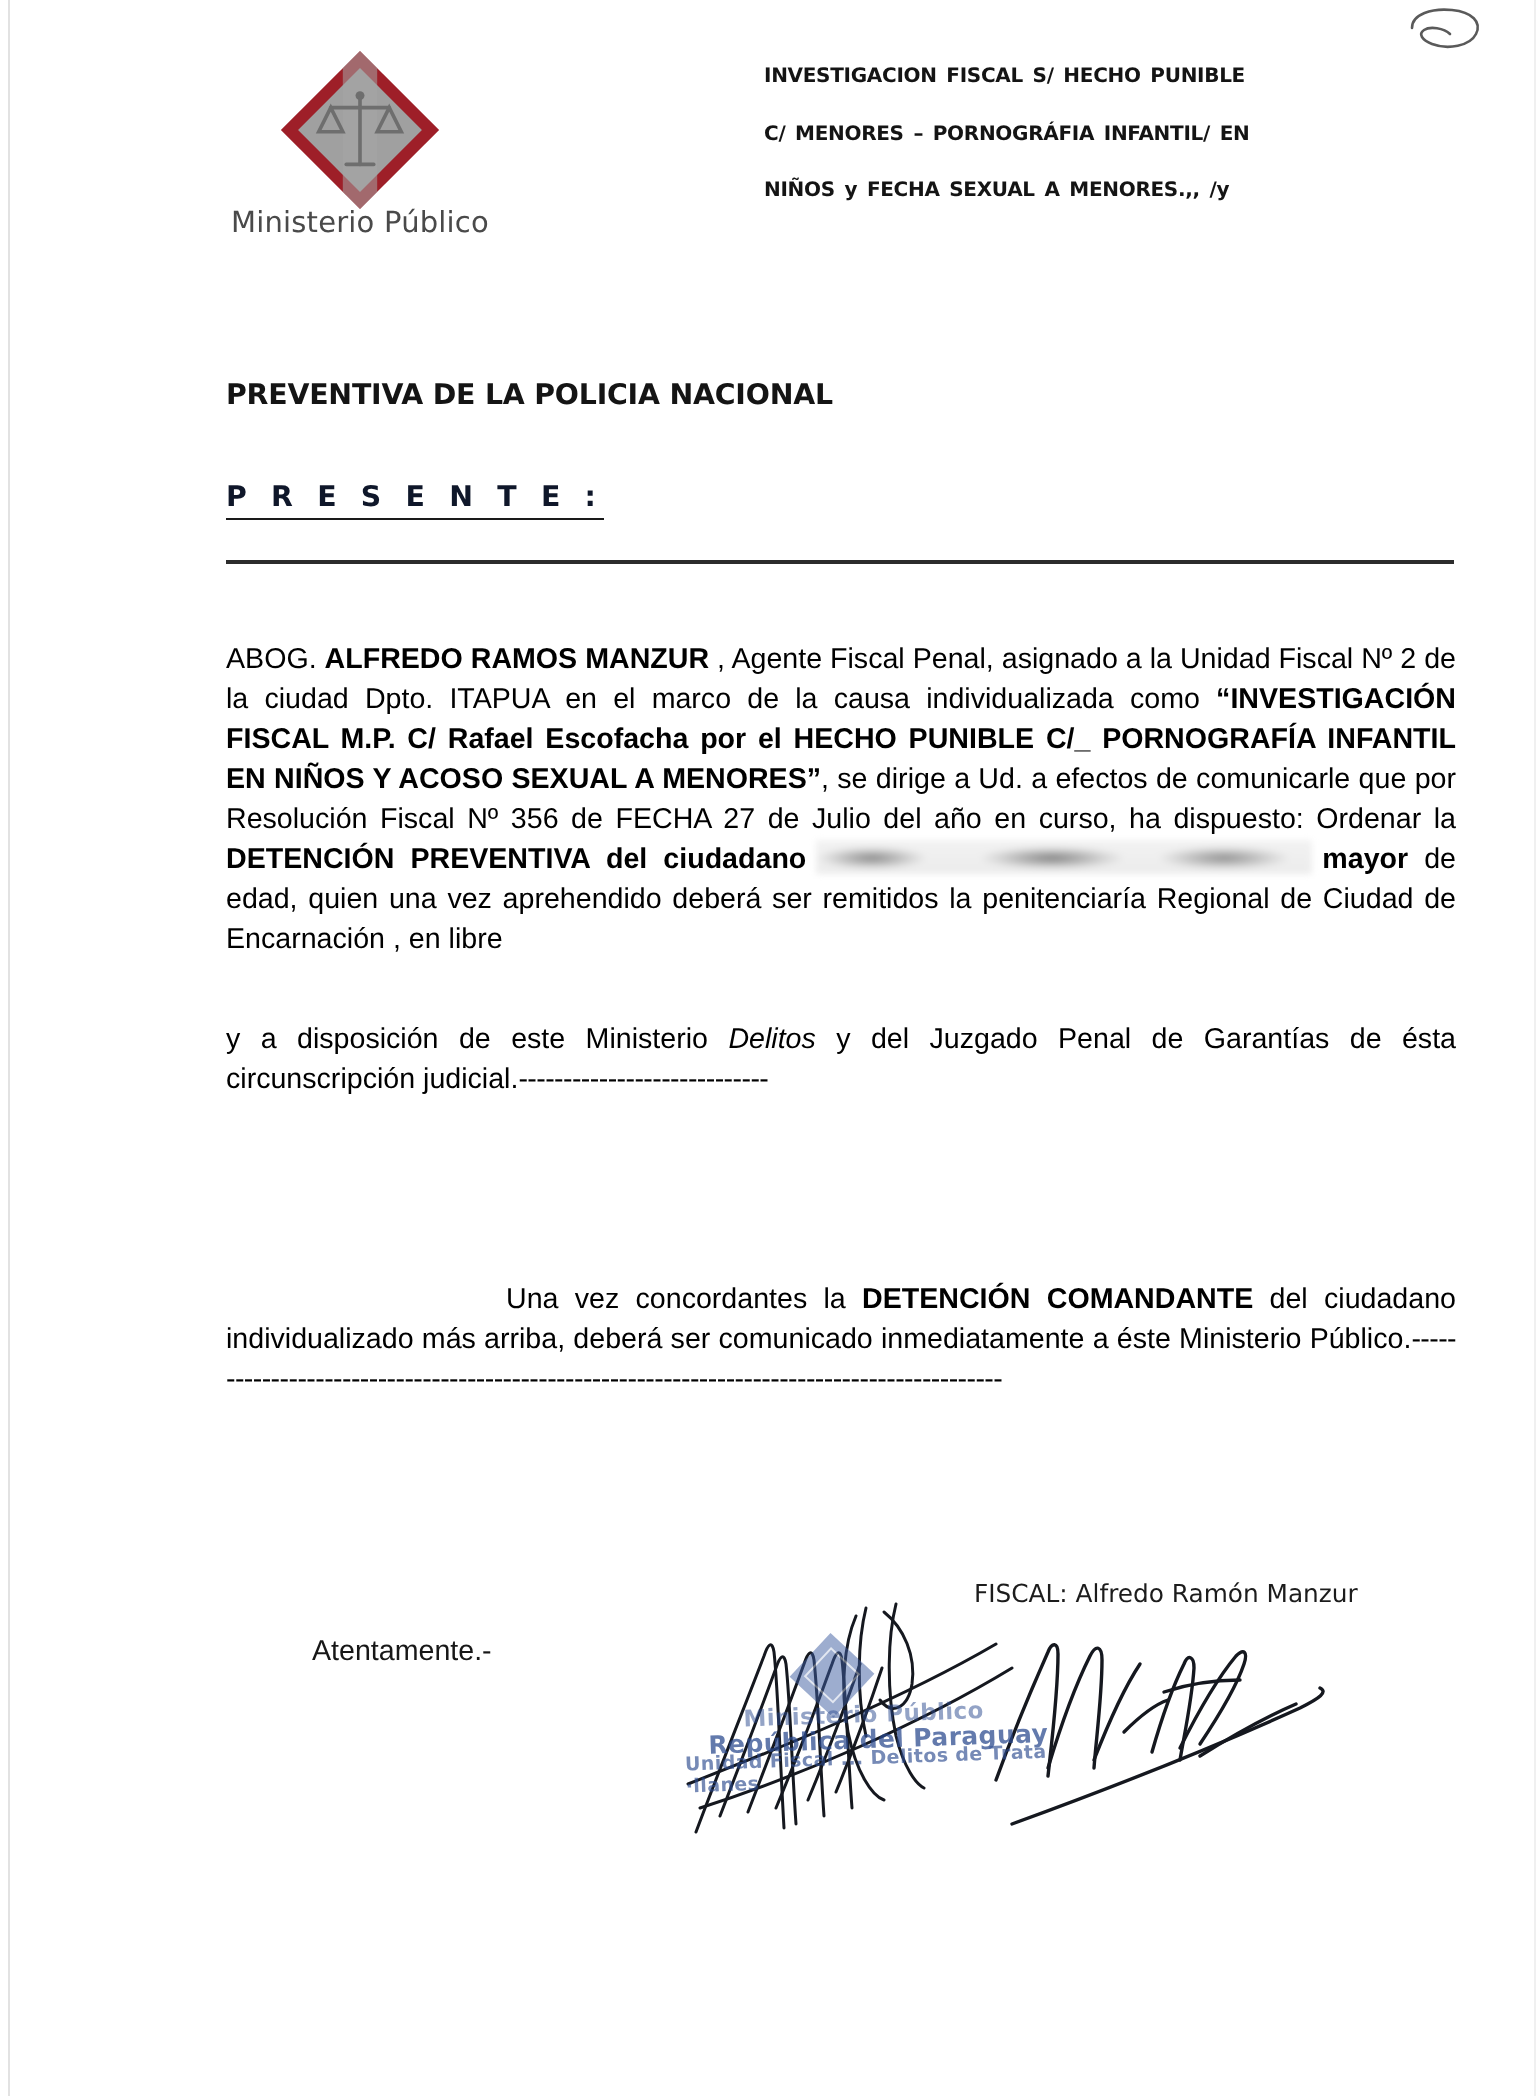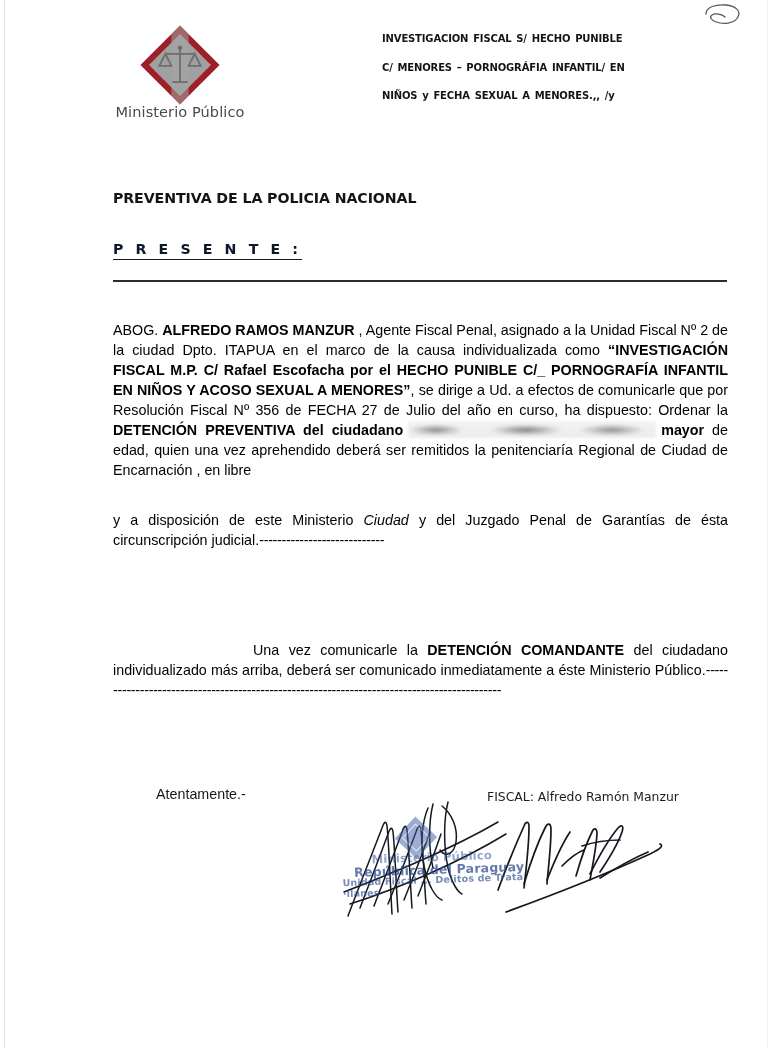--- a/index.html
+++ b/index.html
@@ -149,21 +149,21 @@
       linear-gradient(#f2f2f2, #ececec);
     filter: blur(1.6px);
   }
 
   .dashline { letter-spacing: -0.3px; }
 
   
   .atentamente {
     position: absolute;
     left: 156px;
-    top: 786px;
+    top: 818px;
     font-size: 14.3px;
     color: #171717;
     text-align: center;
   }
   .fiscal-line {
     position: absolute;
     left: 487px;
     top: 789px;
     font-family: "DejaVu Sans", sans-serif;
     font-size: 12.4px;
@@ -251,29 +251,29 @@
   <div class="presente">P R E S E N T E :</div>
 
   <div class="rule"></div>
 
   <div class="body-text">
 
     <p><span>ABOG. </span><b>ALFREDO RAMOS MANZUR</b><span> , Agente Fiscal Penal, asignado a la Unidad Fiscal Nº 2 de la ciudad  Dpto. ITAPUA  en el marco de la causa individualizada como </span><b>“INVESTIGACIÓN FISCAL M.P. C/ Rafael Escofacha  por el  HECHO  PUNIBLE C/_ PORNOGRAFÍA  INFANTIL EN NIÑOS Y ACOSO SEXUAL A MENORES”</b><span>, se dirige a Ud. a efectos de comunicarle que por Resolución Fiscal Nº 356 de FECHA 27 de Julio del   año en curso, ha dispuesto: Ordenar la </span><b>DETENCIÓN PREVENTIVA del ciudadano</b><span class="redaction"></span><b>mayor</b><span> de edad, quien una vez aprehendido deberá ser remitidos   la penitenciaría Regional de Ciudad de Encarnación , en libre</span></p>
 
     <div class="para-gap"></div>
 
-    <p><span> y a disposición de este Ministerio </span><i>Ciudad</i><span> y del Juzgado Penal de Garantías de ésta circunscripción judicial.</span><span class="dashline">----------------------------</span></p>
+    <p><span> y a disposición de este Ministerio </span><i>Delitos</i><span> y del Juzgado Penal de Garantías de ésta circunscripción judicial.</span><span class="dashline">----------------------------</span></p>
 
     <div class="para-gap"></div>
 
 
     <div class="para-gap"></div>
     <div class="para-gap"></div>
 
-    <p><span style="display:inline-block;width:140px"></span><span>Una vez comunicarle la </span><b>DETENCIÓN COMANDANTE</b><span> del ciudadano individualizado más arriba, deberá ser comunicado inmediatamente a éste Ministerio Público.</span><span class="dashline">--------------------------------------------------------------------------------------------</span></p>
+    <p><span style="display:inline-block;width:140px"></span><span>Una vez concordantes la </span><b>DETENCIÓN COMANDANTE</b><span> del ciudadano individualizado más arriba, deberá ser comunicado inmediatamente a éste Ministerio Público.</span><span class="dashline">--------------------------------------------------------------------------------------------</span></p>
   </div>
 
   <div class="atentamente">Atentamente.-</div>
   <div class="fiscal-line">FISCAL: Alfredo Ramón  Manzur</div>
 
   <div class="sign-area">
     <svg class="sign-svg" width="400" height="140" viewBox="0 0 400 140">
       <g fill="none" stroke="#15181f" stroke-linecap="round" stroke-linejoin="round">
 
         <g stroke-width="1.5">

